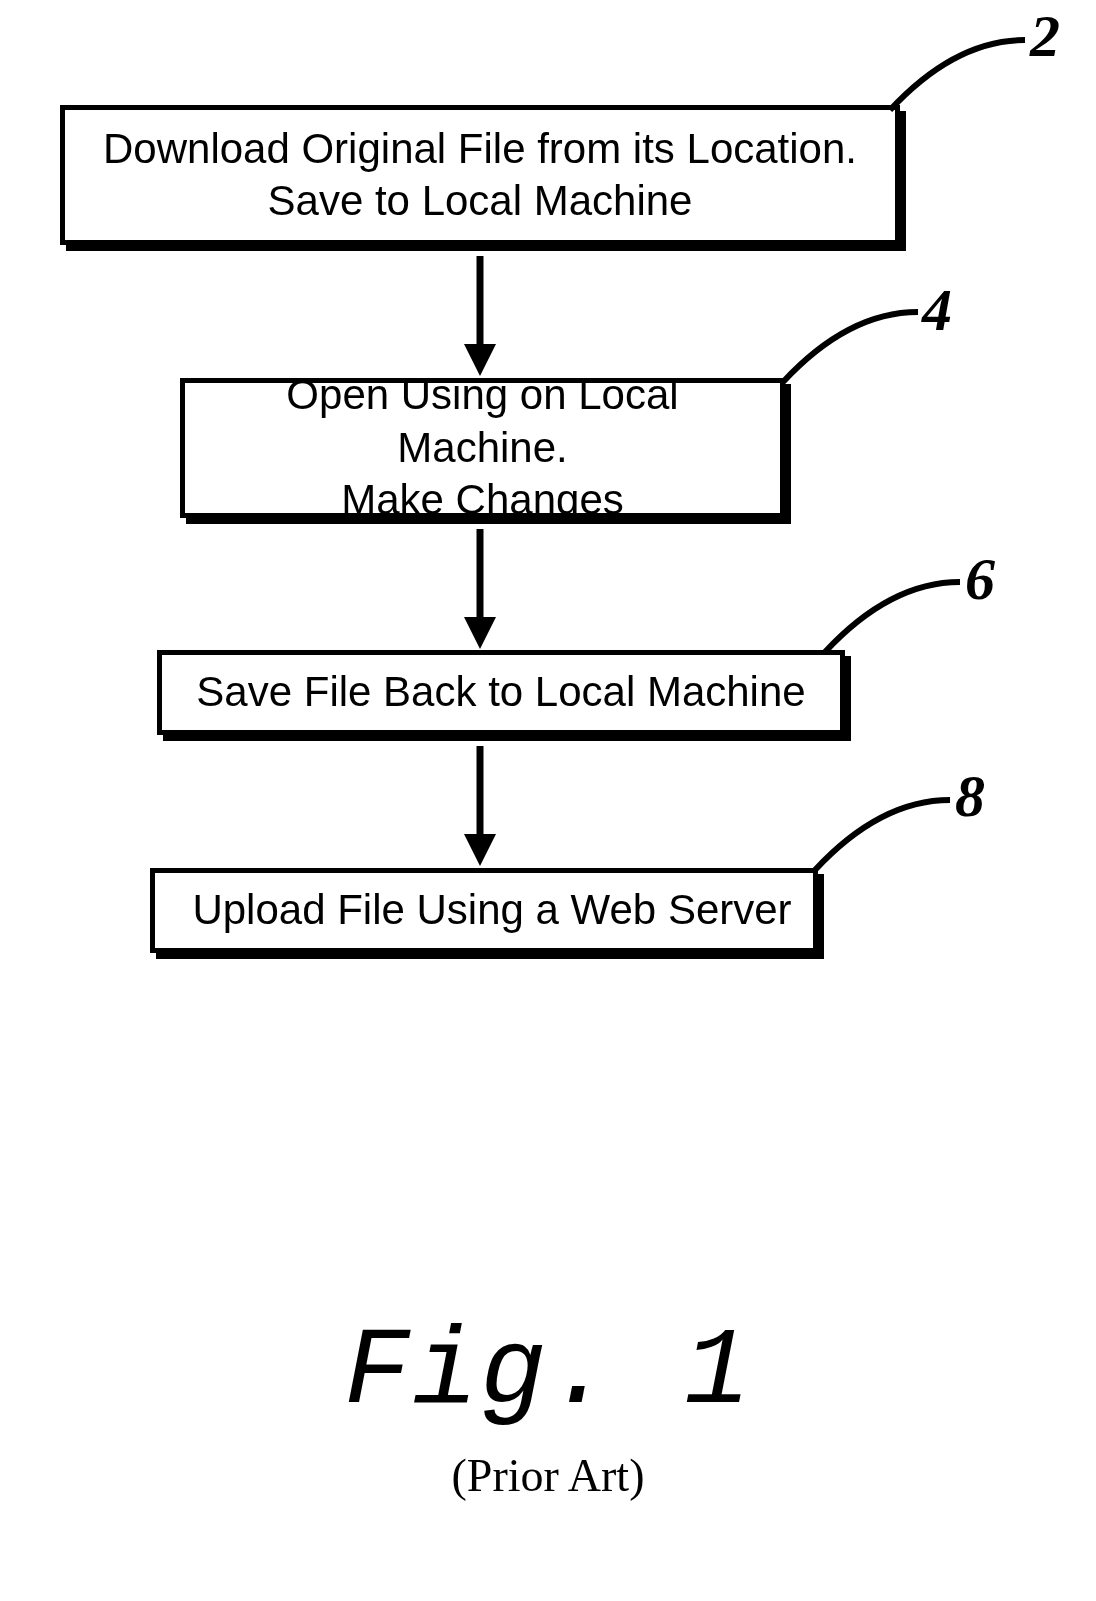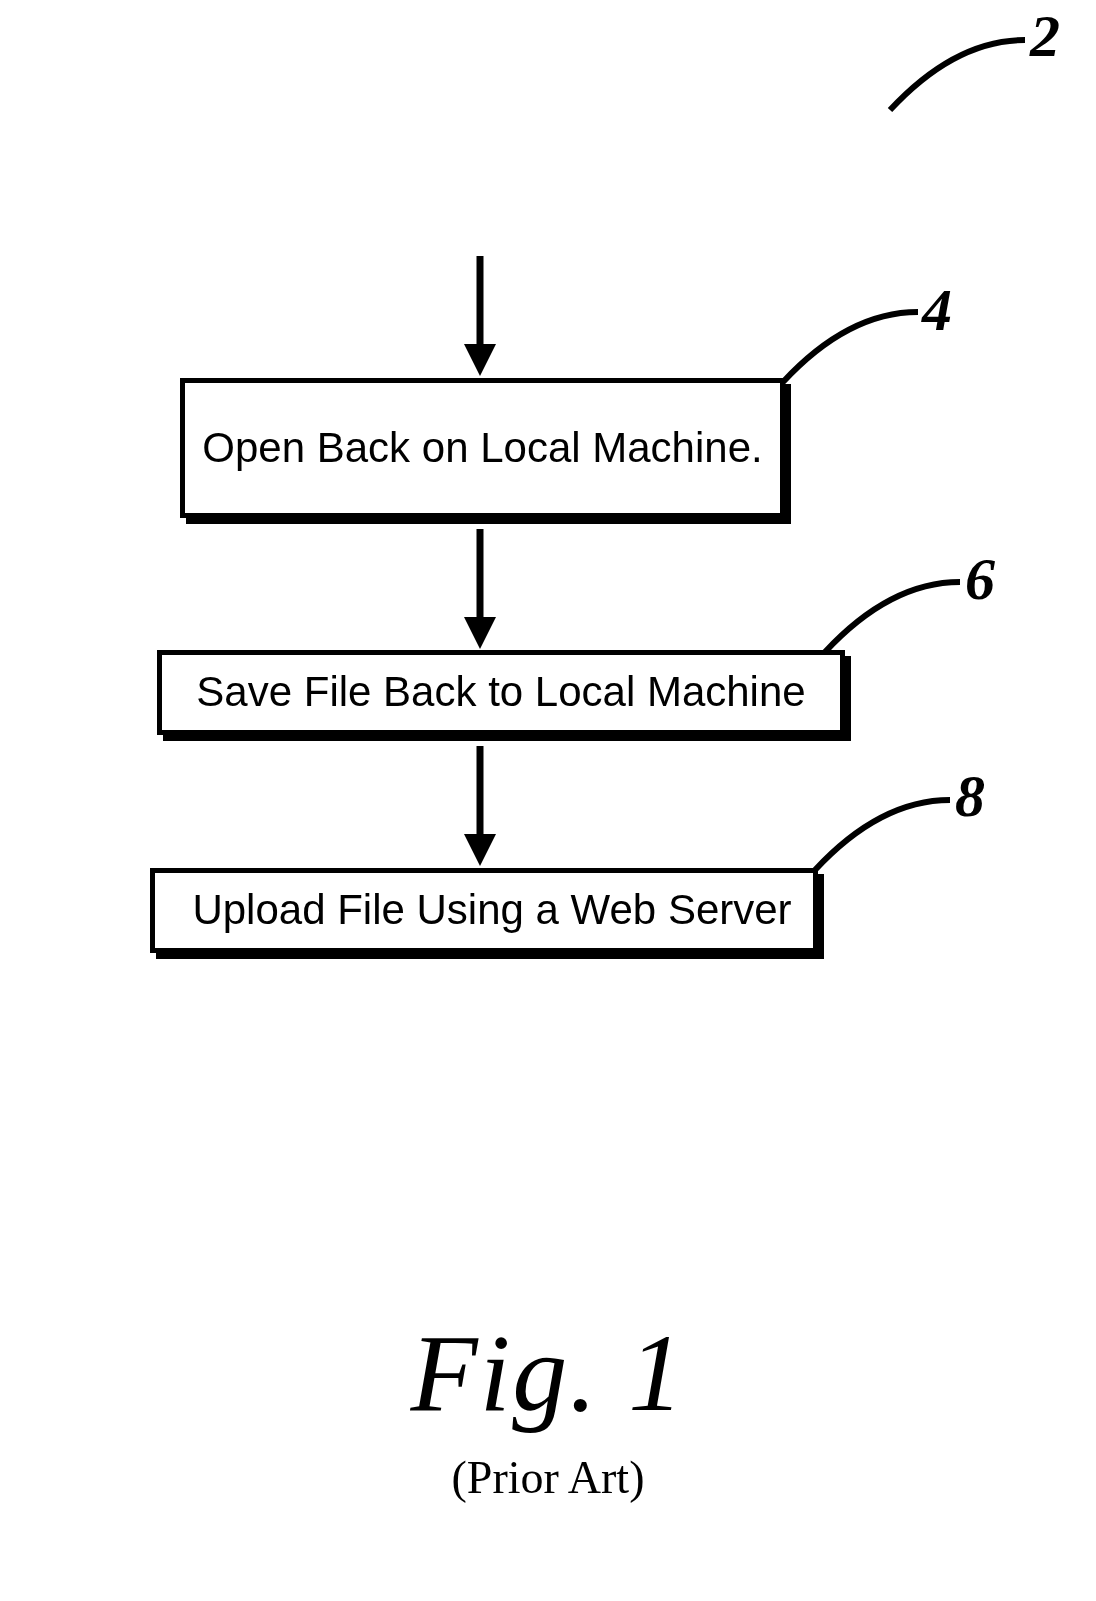--- a/index.html
+++ b/index.html
@@ -43,51 +43,56 @@
   }
   .arrow {
     position: absolute;
   }
   .caption {
     position: absolute;
     text-align: center;
     width: 100%;
   }
   .caption .fig {
-    font-family: Liberation Serif, serif;
+    font-family: Liberation Mono, monospace;
     font-style: italic;
     font-size: 110px;
     letter-spacing: 2px;
     display: block;
   }
   .caption .sub {
     font-family: "Times New Roman", Times, serif;
     font-size: 46px;
     display: block;
     margin-top: 14px;
   }
 </style>
 </head>
 <body>
 
 <div class="canvas">
 
+  <div class="flow-box" style="left:60px; top:105px; width:840px; height:140px;">
+    <span>Download Original File from its Location.</span>
+    <span>Save to Local Machine</span>
+  </div>
 
   <svg class="ref-leader" style="left:885px; top:30px; width:170px; height:85px;">
     <path d="M5 80 Q70 10 140 10" fill="none" stroke="#000" stroke-width="6"></path>
   </svg>
   <div class="ref-label" style="left:1030px; top:2px;">2</div>
 
   <svg class="arrow" style="left:460px; top:256px; width:40px; height:120px;">
     <line x1="20" y1="0" x2="20" y2="95" stroke="#000" stroke-width="7"></line>
     <polygon points="20,120 4,88 36,88" fill="#000"></polygon>
   </svg>
 
   <div class="flow-box" style="left:180px; top:378px; width:605px; height:140px;">
-    <span>Open Back on Local Machine.</span>
+    <span>Open Using on Local Machine.</span>
+    <span>Make Changes</span>
   </div>
 
   <svg class="ref-leader" style="left:778px; top:302px; width:170px; height:85px;">
     <path d="M5 80 Q70 10 140 10" fill="none" stroke="#000" stroke-width="6"></path>
   </svg>
   <div class="ref-label" style="left:922px; top:276px;">4</div>
 
   <svg class="arrow" style="left:460px; top:529px; width:40px; height:120px;">
     <line x1="20" y1="0" x2="20" y2="95" stroke="#000" stroke-width="7"></line>
     <polygon points="20,120 4,88 36,88" fill="#000"></polygon>

